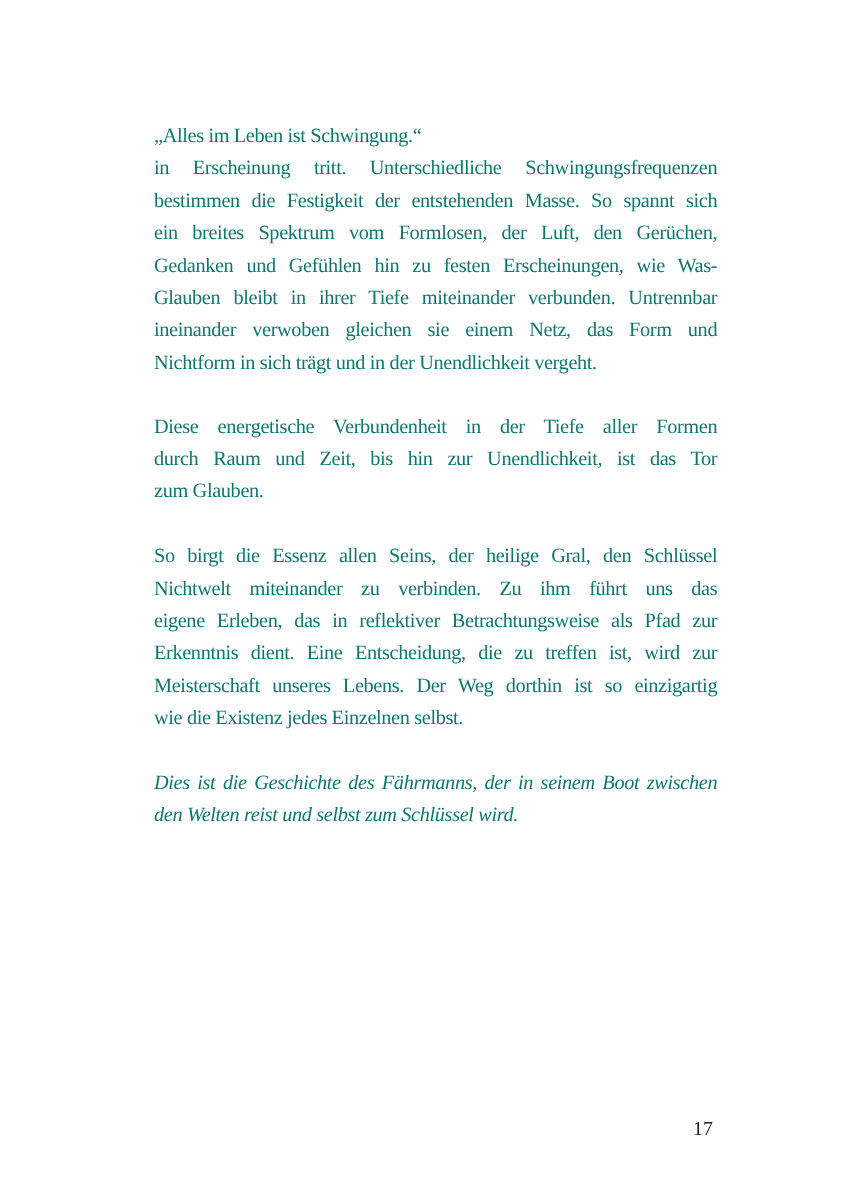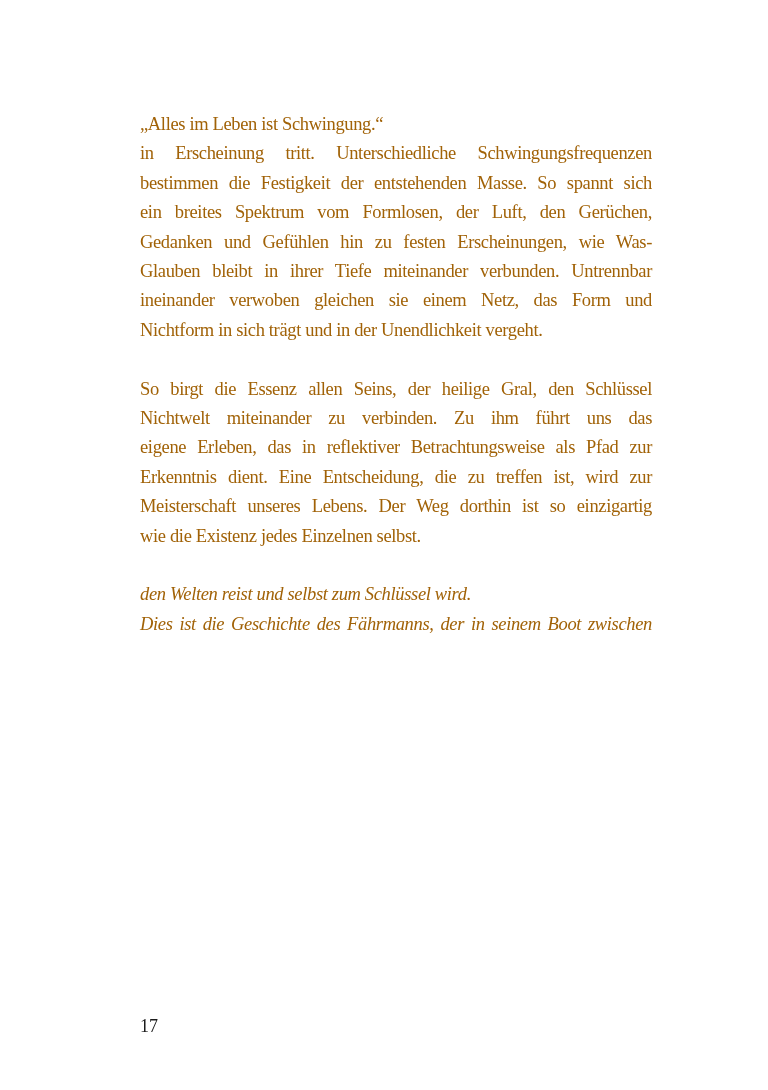--- a/index.html
+++ b/index.html
@@ -21,38 +21,39 @@
     color: #1b1b1b;
   }
   .page-text {
     position: absolute;
     left: 140px;
     top: 110px;
     width: 512px;
     font-size: 18.5px;
     line-height: 29.4px;
     letter-spacing: -0.35px;
-    color: #a16207;
+    color: #0f766e;
   }
   .para { margin: 0; }
   .para.gap { margin-top: 29.4px; }
   .para.italic { font-style: italic; }
   .line {
     text-align: justify;
     text-align-last: left;
     white-space: normal;
   }
   .line.fill {
     text-align-last: justify;
   }
   .page-number {
     position: absolute;
     left: 140px;
     top: 1016px;
     width: 508px;
+    text-align: right;
     font-size: 18px;
     letter-spacing: 0;
     color: #1b1b1b;
   }
 </style>
 </head>
 <body>
 
 <div class="book-page">
   <div class="page-text">
@@ -62,26 +63,31 @@
       <div class="para">
         <div class="line fill">in Erscheinung tritt. Unterschiedliche Schwingungsfrequenzen</div>
         <div class="line fill">bestimmen die Festigkeit der entstehenden Masse. So spannt sich</div>
         <div class="line fill">ein breites Spektrum vom Formlosen, der Luft, den Gerüchen,</div>
         <div class="line fill">Gedanken und Gefühlen hin zu festen Erscheinungen, wie Was-</div>
         <div class="line fill">Glauben bleibt in ihrer Tiefe miteinander verbunden. Untrennbar</div>
         <div class="line fill">ineinander verwoben gleichen sie einem Netz, das Form und</div>
         <div class="line">Nichtform in sich trägt und in der Unendlichkeit vergeht.</div>
       </div>
       <div class="para gap">
+        <div class="line fill">Diese energetische Verbundenheit in der Tiefe aller Formen</div>
+        <div class="line fill">durch Raum und Zeit, bis hin zur Unendlichkeit, ist das Tor</div>
+        <div class="line">zum Glauben.</div>
+      </div>
+      <div class="para gap">
         <div class="line fill">So birgt die Essenz allen Seins, der heilige Gral, den Schlüssel</div>
         <div class="line fill">Nichtwelt miteinander zu verbinden. Zu ihm führt uns das</div>
         <div class="line fill">eigene Erleben, das in reflektiver Betrachtungsweise als Pfad zur</div>
         <div class="line fill">Erkenntnis dient. Eine Entscheidung, die zu treffen ist, wird zur</div>
         <div class="line fill">Meisterschaft unseres Lebens. Der Weg dorthin ist so einzigartig</div>
         <div class="line">wie die Existenz jedes Einzelnen selbst.</div>
       </div>
       <div class="para gap italic">
+        <div class="line fill">Dies ist die Geschichte des Fährmanns, der in seinem Boot zwischen</div>
         <div class="line">den Welten reist und selbst zum Schlüssel wird.</div>
-        <div class="line fill">Dies ist die Geschichte des Fährmanns, der in seinem Boot zwischen</div>
       </div>
     </div>
   <div class="page-number">17</div>
 </div>
 
 </body></html>

